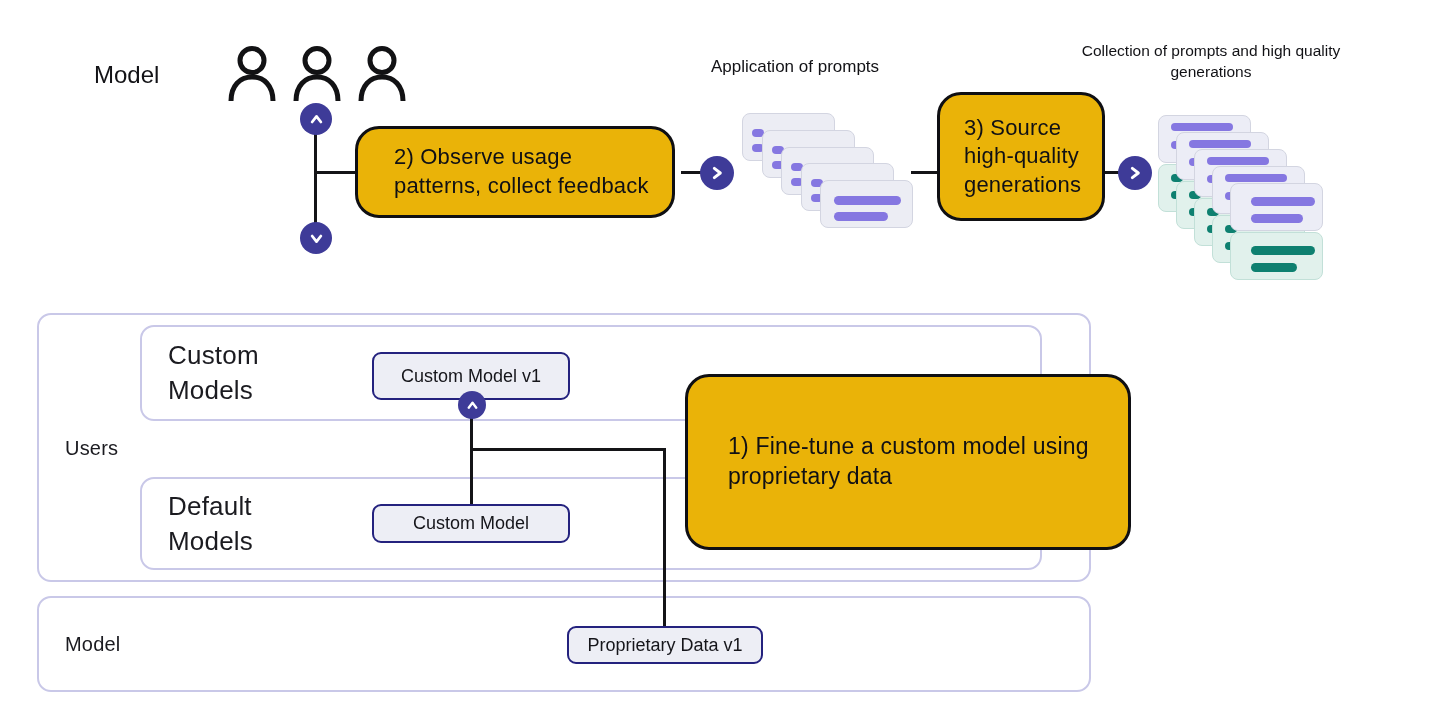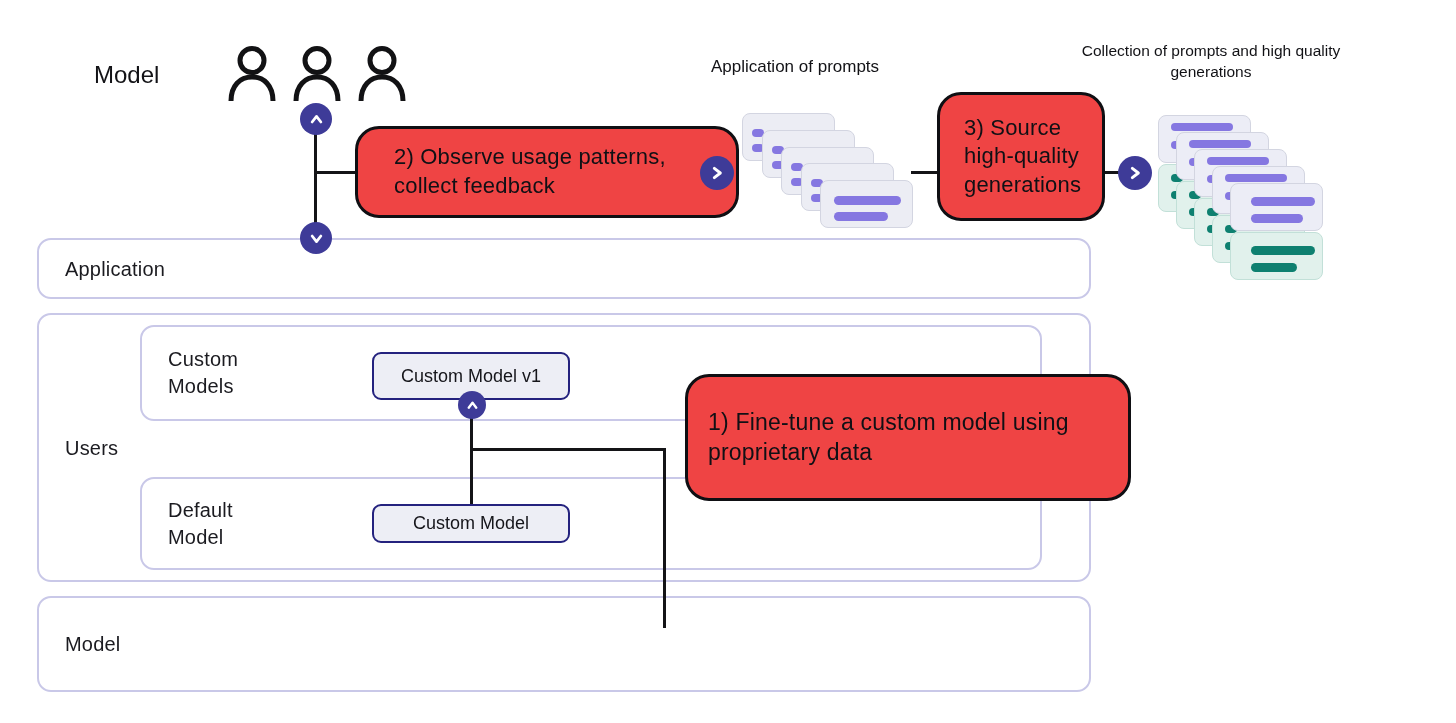--- a/index.html
+++ b/index.html
@@ -10,25 +10,25 @@
   
   .container {
     position:absolute; background:#ffffff; border:2px solid #c9c8e8;
     border-radius:14px; box-sizing:border-box;
   }
   .container-label {
     position:absolute; left:26px; top:50%; transform:translateY(-50%);
     font-size:20px; color:#1b1b20; letter-spacing:.2px;
   }
   .subbox { border-radius:14px; }
-  .subbox .container-label { font-size:20px; line-height:1.35; width:90px; }
+  .subbox .container-label { font-size:26px; line-height:1.35; width:90px; }
 
   
   .step-box {
-    position:absolute; background:#ef4444; border:3px solid #0f0f13;
+    position:absolute; background:#eab308; border:3px solid #0f0f13;
     border-radius:24px; box-sizing:border-box; display:flex; align-items:center;
     font-size:22px; line-height:1.3; color:#101015; letter-spacing:.2px;
   }
   .step-box .txt { display:block; }
 
   
   .node-btn {
     position:absolute; background:#edeef5; border:2.5px solid #24227e;
     border-radius:9px; box-sizing:border-box; display:flex; align-items:center;
     justify-content:center; font-size:18px; color:#15151a;
@@ -71,34 +71,31 @@
   .ghalf.top { background:#ecedf6; border:1.5px solid #d3d5e1; }
   .ghalf.bot { background:#e1f1ec; border:1.5px solid #c2e0d8; margin-top:1px; }
   .tpill { position:absolute; height:8px; border-radius:5px; background:#0e8070; }
   .thick { height:9px; }
 </style>
 </head>
 <body>
 
 <div class="canvas">
 
-  <div class="container" style="left:37px; top:238px; width:1054px; height:61px;">
-    <span class="container-label">Application</span>
-  </div>
 
   <div class="container" style="left:37px; top:313px; width:1054px; height:269px;">
     <span class="container-label">Users</span>
   </div>
 
   <div class="container subbox" style="left:140px; top:325px; width:902px; height:96px;">
     <span class="container-label">Custom Models</span>
   </div>
 
   <div class="container subbox" style="left:140px; top:477px; width:902px; height:93px;">
-    <span class="container-label">Default Model</span>
+    <span class="container-label">Default Models</span>
   </div>
 
   <div class="container" style="left:37px; top:596px; width:1054px; height:96px;">
     <span class="container-label">Model</span>
   </div>
 
   <div class="conn" style="left:314px; top:105px; width:3px; height:135px;"></div>
   <div class="conn" style="left:316px; top:171px; width:41px; height:3px;"></div>
   <div class="conn" style="left:681px; top:171px; width:22px; height:3px;"></div>
   <div class="conn" style="left:911px; top:171px; width:27px; height:3px;"></div>
@@ -116,37 +113,40 @@
     <svg width="50" height="55" viewBox="0 0 50 55">
       <circle cx="25" cy="14.5" r="12" fill="none" stroke="#121214" stroke-width="5"></circle>
       <path d="M4 55 C4 39.5 13 31 25 31 C37 31 46 39.5 46 55" fill="none" stroke="#121214" stroke-width="5"></path>
     </svg>
     <svg width="50" height="55" viewBox="0 0 50 55">
       <circle cx="25" cy="14.5" r="12" fill="none" stroke="#121214" stroke-width="5"></circle>
       <path d="M4 55 C4 39.5 13 31 25 31 C37 31 46 39.5 46 55" fill="none" stroke="#121214" stroke-width="5"></path>
     </svg>
   </div>
 
-  <div class="step-box" style="left:355px; top:126px; width:384px; height:92px; padding-left:36px; padding-right:13px;">
+  <div class="step-box" style="left:355px; top:126px; width:320px; height:92px; padding-left:36px; padding-right:13px;">
     <span class="txt">2) Observe usage patterns, collect feedback</span>
   </div>
 
   <div class="step-box" style="left:937px; top:92px; width:168px; height:129px; padding-left:24px; padding-right:4px;">
     <span class="txt">3) Source high-quality generations</span>
   </div>
 
-  <div class="step-box" style="left:685px; top:374px; width:446px; height:127px; padding-left:20px; padding-right:20px; font-size:23px;">
+  <div class="step-box" style="left:685px; top:374px; width:446px; height:176px; padding-left:40px; padding-right:20px; font-size:23px;">
     <span class="txt">1) Fine-tune a custom model using proprietary data</span>
   </div>
 
   <div class="node-btn" style="left:372px; top:352px; width:198px; height:48px;">
     <span>Custom Model v1</span>
   </div>
   <div class="node-btn" style="left:372px; top:504px; width:198px; height:39px;">
     <span>Custom Model</span>
+  </div>
+  <div class="node-btn" style="left:567px; top:626px; width:196px; height:38px;">
+    <span>Proprietary Data v1</span>
   </div>
 
   <div class="badge b32 rot-up" style="left:300px; top:103px;">
     <svg width="15" height="15" viewBox="0 0 12 12">
         <path d="M4 2.5 L8.5 6 L4 9.5" stroke="#fff" stroke-width="2.2" fill="none" stroke-linecap="round" stroke-linejoin="round"></path>
       </svg>
   </div>
   <div class="badge b32 rot-down" style="left:300px; top:222px;">
     <svg width="15" height="15" viewBox="0 0 12 12">
         <path d="M4 2.5 L8.5 6 L4 9.5" stroke="#fff" stroke-width="2.2" fill="none" stroke-linecap="round" stroke-linejoin="round"></path>

